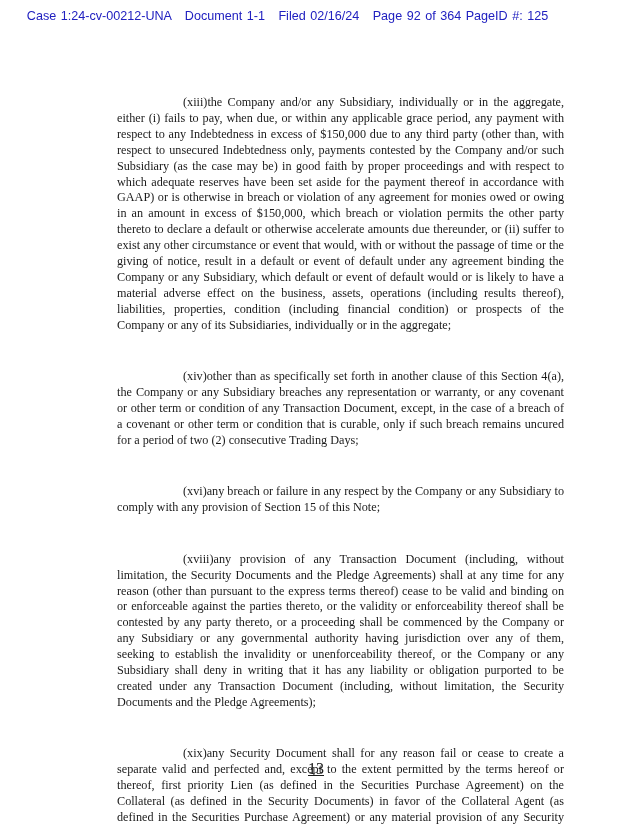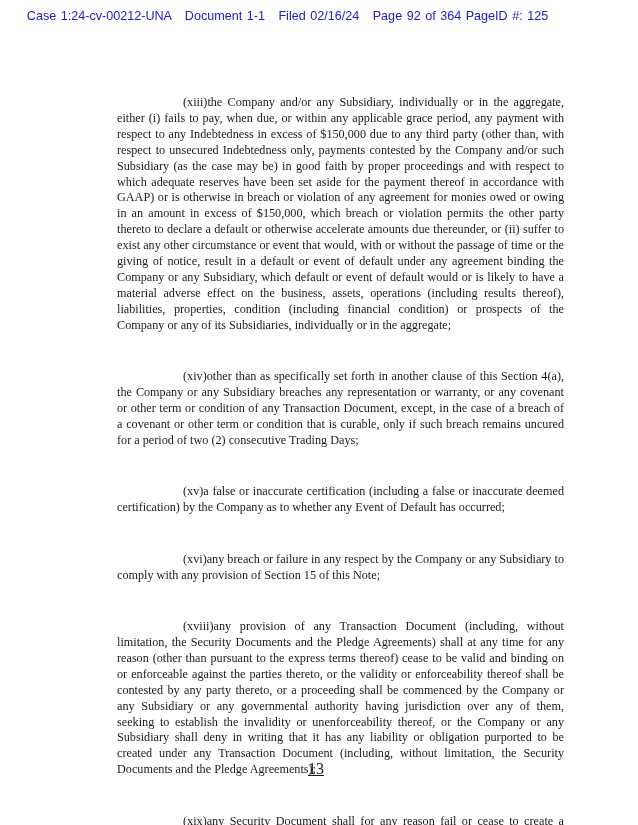--- a/index.html
+++ b/index.html
@@ -22,19 +22,18 @@
   }
 </style>
 </head>
 <body>
 
 <div class="header">Case 1:24-cv-00212-UNA   Document 1-1   Filed 02/16/24   Page 92 of 364 PageID #: 125</div>
 
 <div class="body-text">
   <p class="para"><span class="num">(xiii)</span><span>the Company and/or any Subsidiary, individually or in the aggregate, either (i) fails to pay, when due, or within any applicable grace period, any payment with respect to any Indebtedness in excess of $150,000 due to any third party (other than, with respect to unsecured Indebtedness only, payments contested by the Company and/or such Subsidiary (as the case may be) in good faith by proper proceedings and with respect to which adequate reserves have been set aside for the payment thereof in accordance with GAAP) or is otherwise in breach or violation of any agreement for monies owed or owing in an amount in excess of $150,000, which breach or violation permits the other party thereto to declare a default or otherwise accelerate amounts due thereunder, or (ii) suffer to exist any other circumstance or event that would, with or without the passage of time or the giving of notice, result in a default or event of default under any agreement binding the Company or any Subsidiary, which default or event of default would or is likely to have a material adverse effect on the business, assets, operations (including results thereof), liabilities, properties, condition (including financial condition) or prospects of the Company or any of its Subsidiaries, individually or in the aggregate;</span></p>
   <p class="para"><span class="num">(xiv)</span><span>other than as specifically set forth in another clause of this Section 4(a), the Company or any Subsidiary breaches any representation or warranty, or any covenant or other term or condition of any Transaction Document, except, in the case of a breach of a covenant or other term or condition that is curable, only if such breach remains uncured for a period of two (2) consecutive Trading Days;</span></p>
-  <p class="para"><span class="num">(xv)</span><span>a false or inaccurate certification (including a false or inaccurate deemed certification) by the Company as to whether any Event of Default has occurred;</span></p>
   <p class="para"><span class="num">(xvi)</span><span>any breach or failure in any respect by the Company or any Subsidiary to comply with any provision of Section 15 of this Note;</span></p>
   <p class="para"><span class="num">(xviii)</span><span>any provision of any Transaction Document (including, without limitation, the Security Documents and the Pledge Agreements) shall at any time for any reason (other than pursuant to the express terms thereof) cease to be valid and binding on or enforceable against the parties thereto, or the validity or enforceability thereof shall be contested by any party thereto, or a proceeding shall be commenced by the Company or any Subsidiary or any governmental authority having jurisdiction over any of them, seeking to establish the invalidity or unenforceability thereof, or the Company or any Subsidiary shall deny in writing that it has any liability or obligation purported to be created under any Transaction Document (including, without limitation, the Security Documents and the Pledge Agreements);</span></p>
   <p class="para"><span class="num">(xix)</span><span>any Security Document shall for any reason fail or cease to create a separate valid and perfected and, except to the extent permitted by the terms hereof or thereof, first priority Lien (as defined in the Securities Purchase Agreement) on the Collateral (as defined in the Security Documents) in favor of the Collateral Agent (as defined in the Securities Purchase Agreement) or any material provision of any Security Document shall</span></p>
 </div>
 
 <div class="page-num">13</div>
 
 </body></html>

